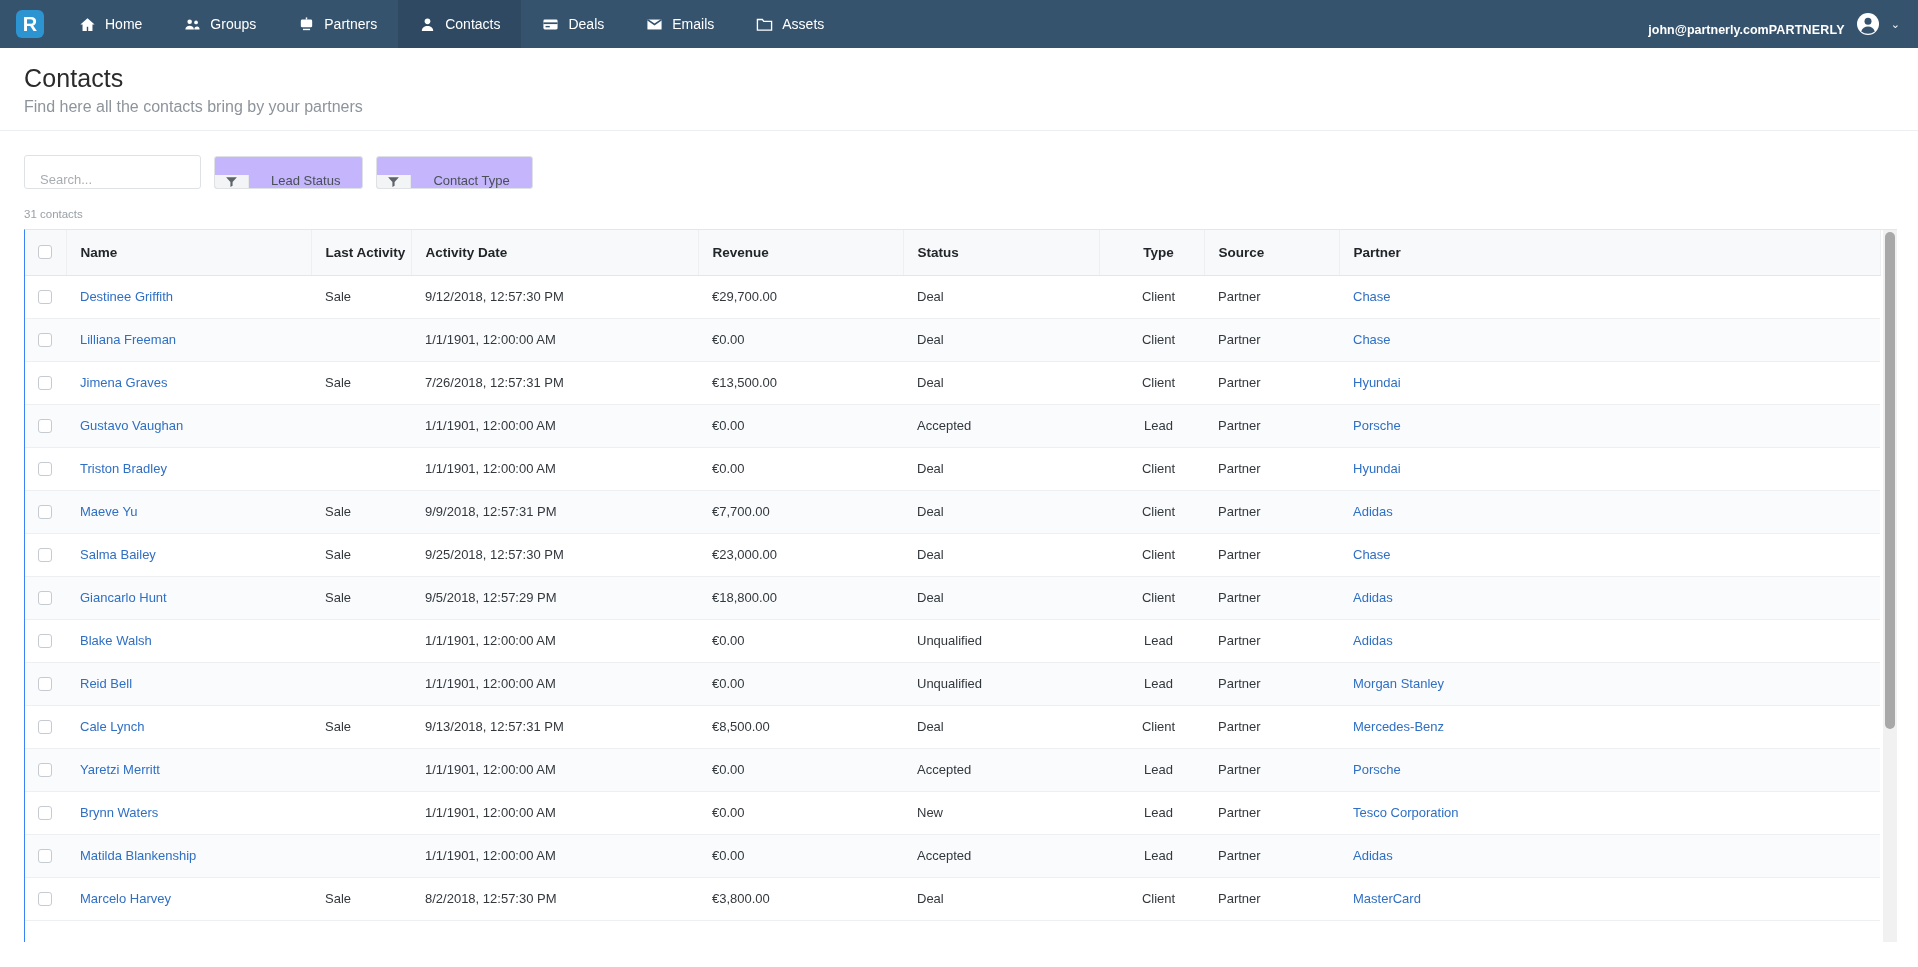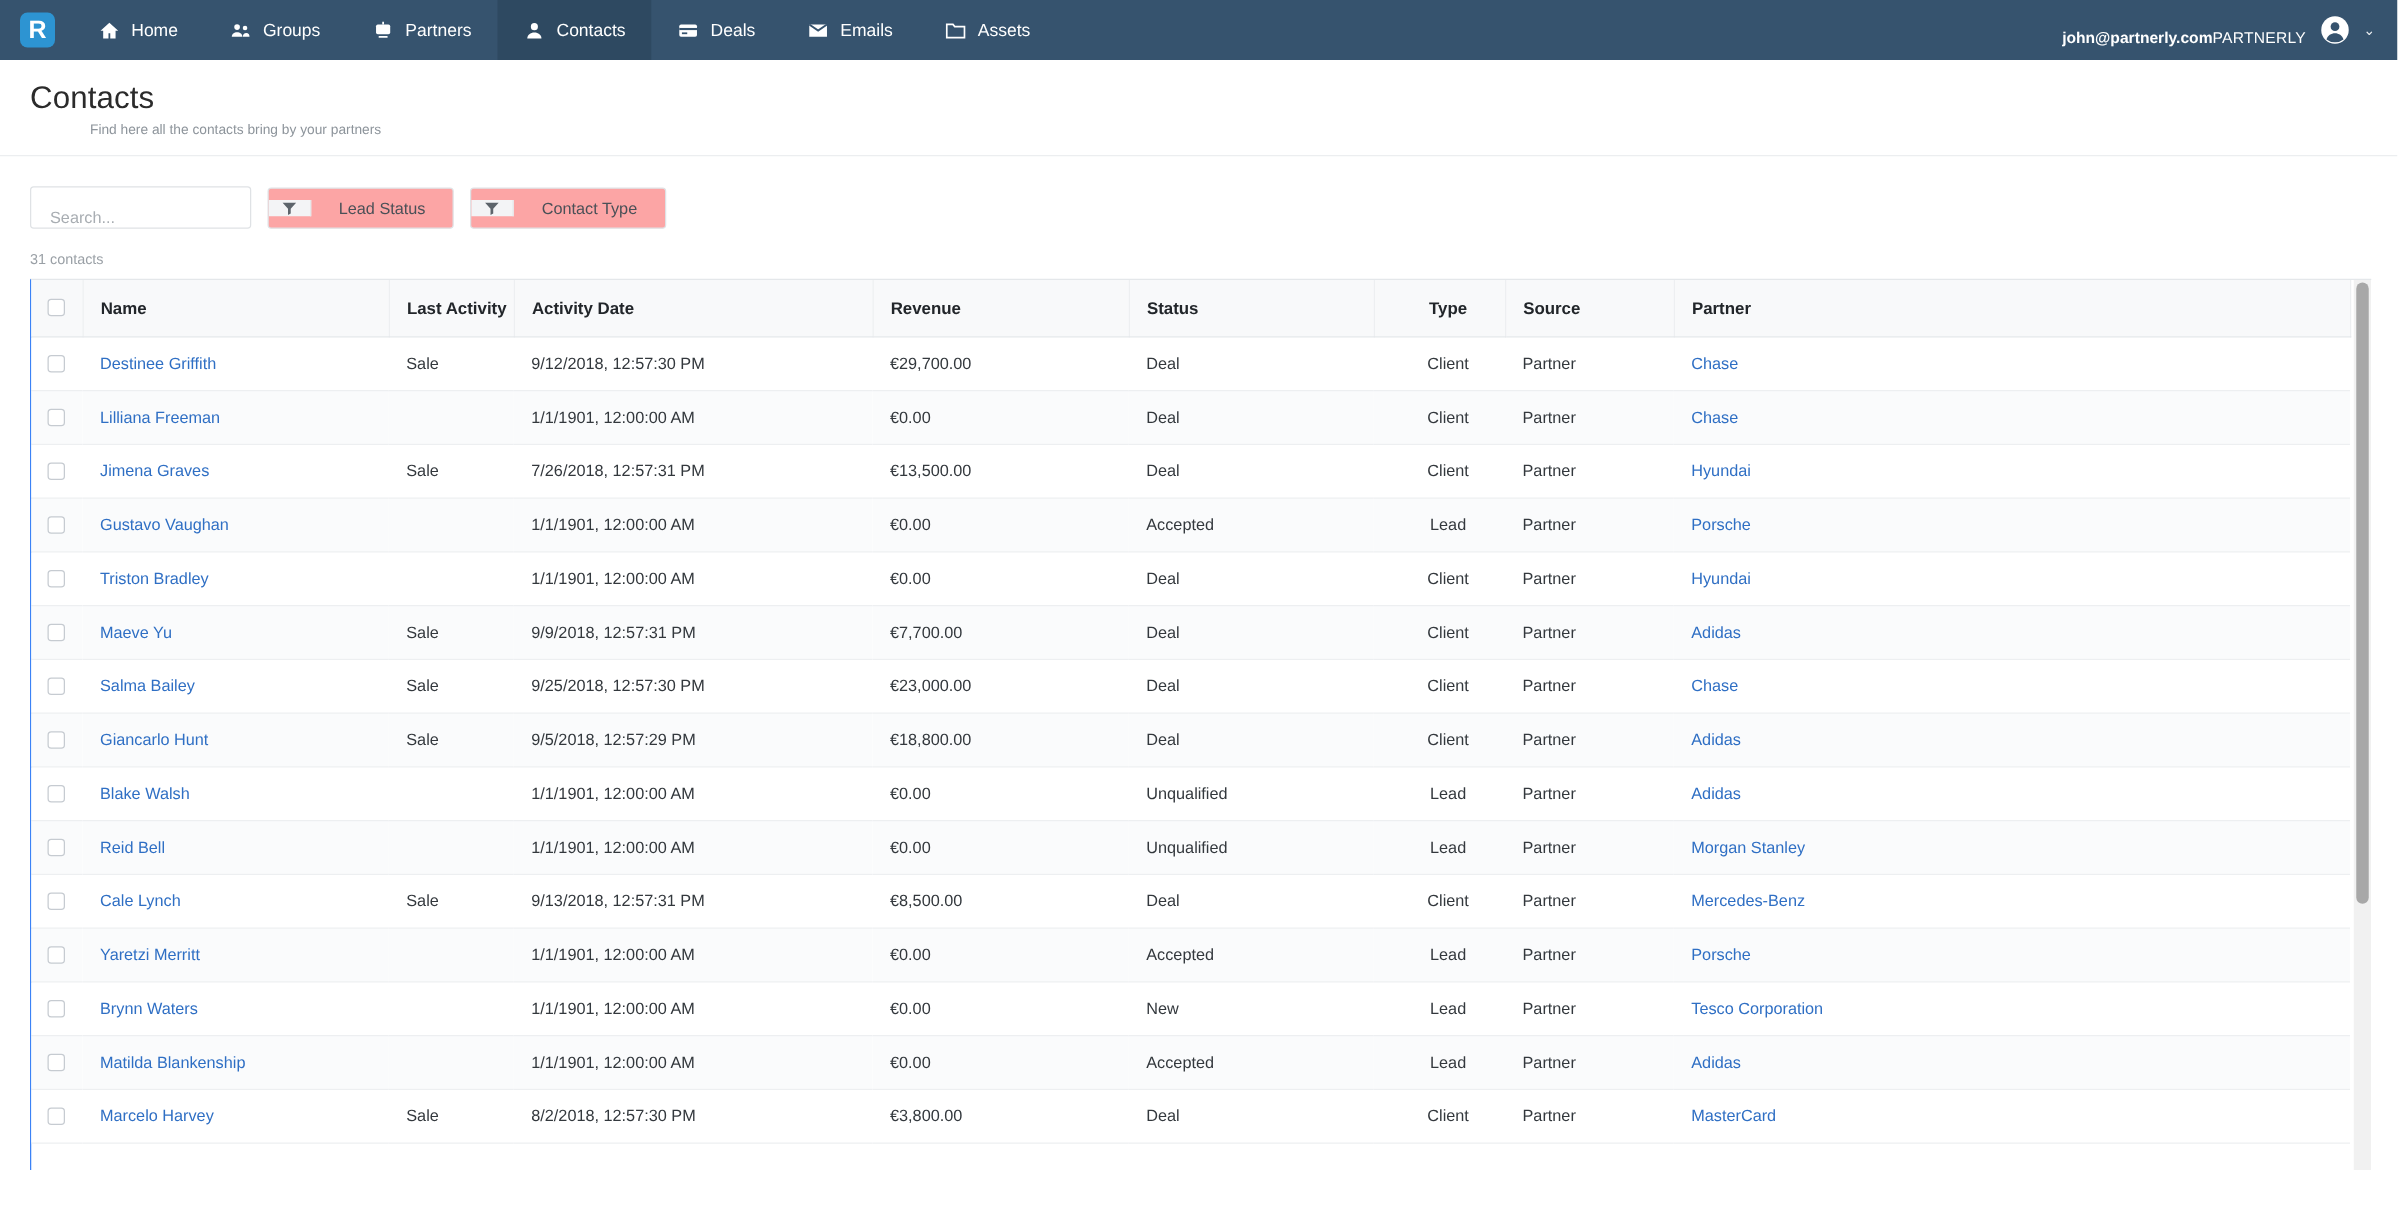--- a/index.html
+++ b/index.html
@@ -57,40 +57,39 @@
     padding-right: 18px;
     color: #ffffff;
   }
   .user-text {
     display: flex; flex-direction: row;
     align-items: flex-end;
     line-height: 1.25;
     font-size: 12.5px;
   }
   .user-email { font-weight: bold; }
-  .user-org { font-weight: normal; letter-spacing: .2px; margin-top: 14px; }
+  .user-org { font-weight: bold; letter-spacing: .2px; margin-top: 14px; }
   .avatar-icon svg { width: 24px; height: 24px; fill: #ffffff; display: block; }
   .caret { font-size: 11px; opacity: .95; cursor: pointer; }
 
   
   .page-head {
     padding: 16px 0 14px 24px;
     border-bottom: 1px solid #eceef0;
   }
   .page-title {
     font-size: 25px;
     color: #2b2b2b;
     font-weight: normal;
     margin: 0 0 5px 0;
     letter-spacing: .1px;
   }
   .page-sub {
-    font-size: 11px;
+    font-size: 16px;
     color: #8d949b;
-    margin-left: 48px;
   }
 
   
   .filter-bar {
     display: flex;
     align-items: center;
     gap: 13px;
     padding: 24px 0 0 24px;
   }
   .search-box {
@@ -109,22 +108,22 @@
     font-family: "Liberation Sans", sans-serif;
     background: transparent;
   }
   .search-box input::placeholder { color: #a8adb2; }
   .search-icon svg { width: 14px; height: 14px; stroke: #6d7379; fill: none; stroke-width: 2; }
 
   .filter-btn {
     height: 33px;
     border: 1px solid #dfe2e5;
     border-radius: 3px;
-    background: #fca5a5;
-    display: flex; align-items: center;
+    background: #c4b5fd;
+    display: flex; align-items: flex-end;
     cursor: pointer;
     overflow: hidden;
   }
   .filter-btn .fb-icon {
     width: 34px;
     background: #f3f4f6;
     border-right: 1px solid #e6e8ea;
     display: flex; align-items: center; justify-content: center;
   }
   .filter-btn .fb-icon svg { width: 13px; height: 13px; fill: #5d646b; }

